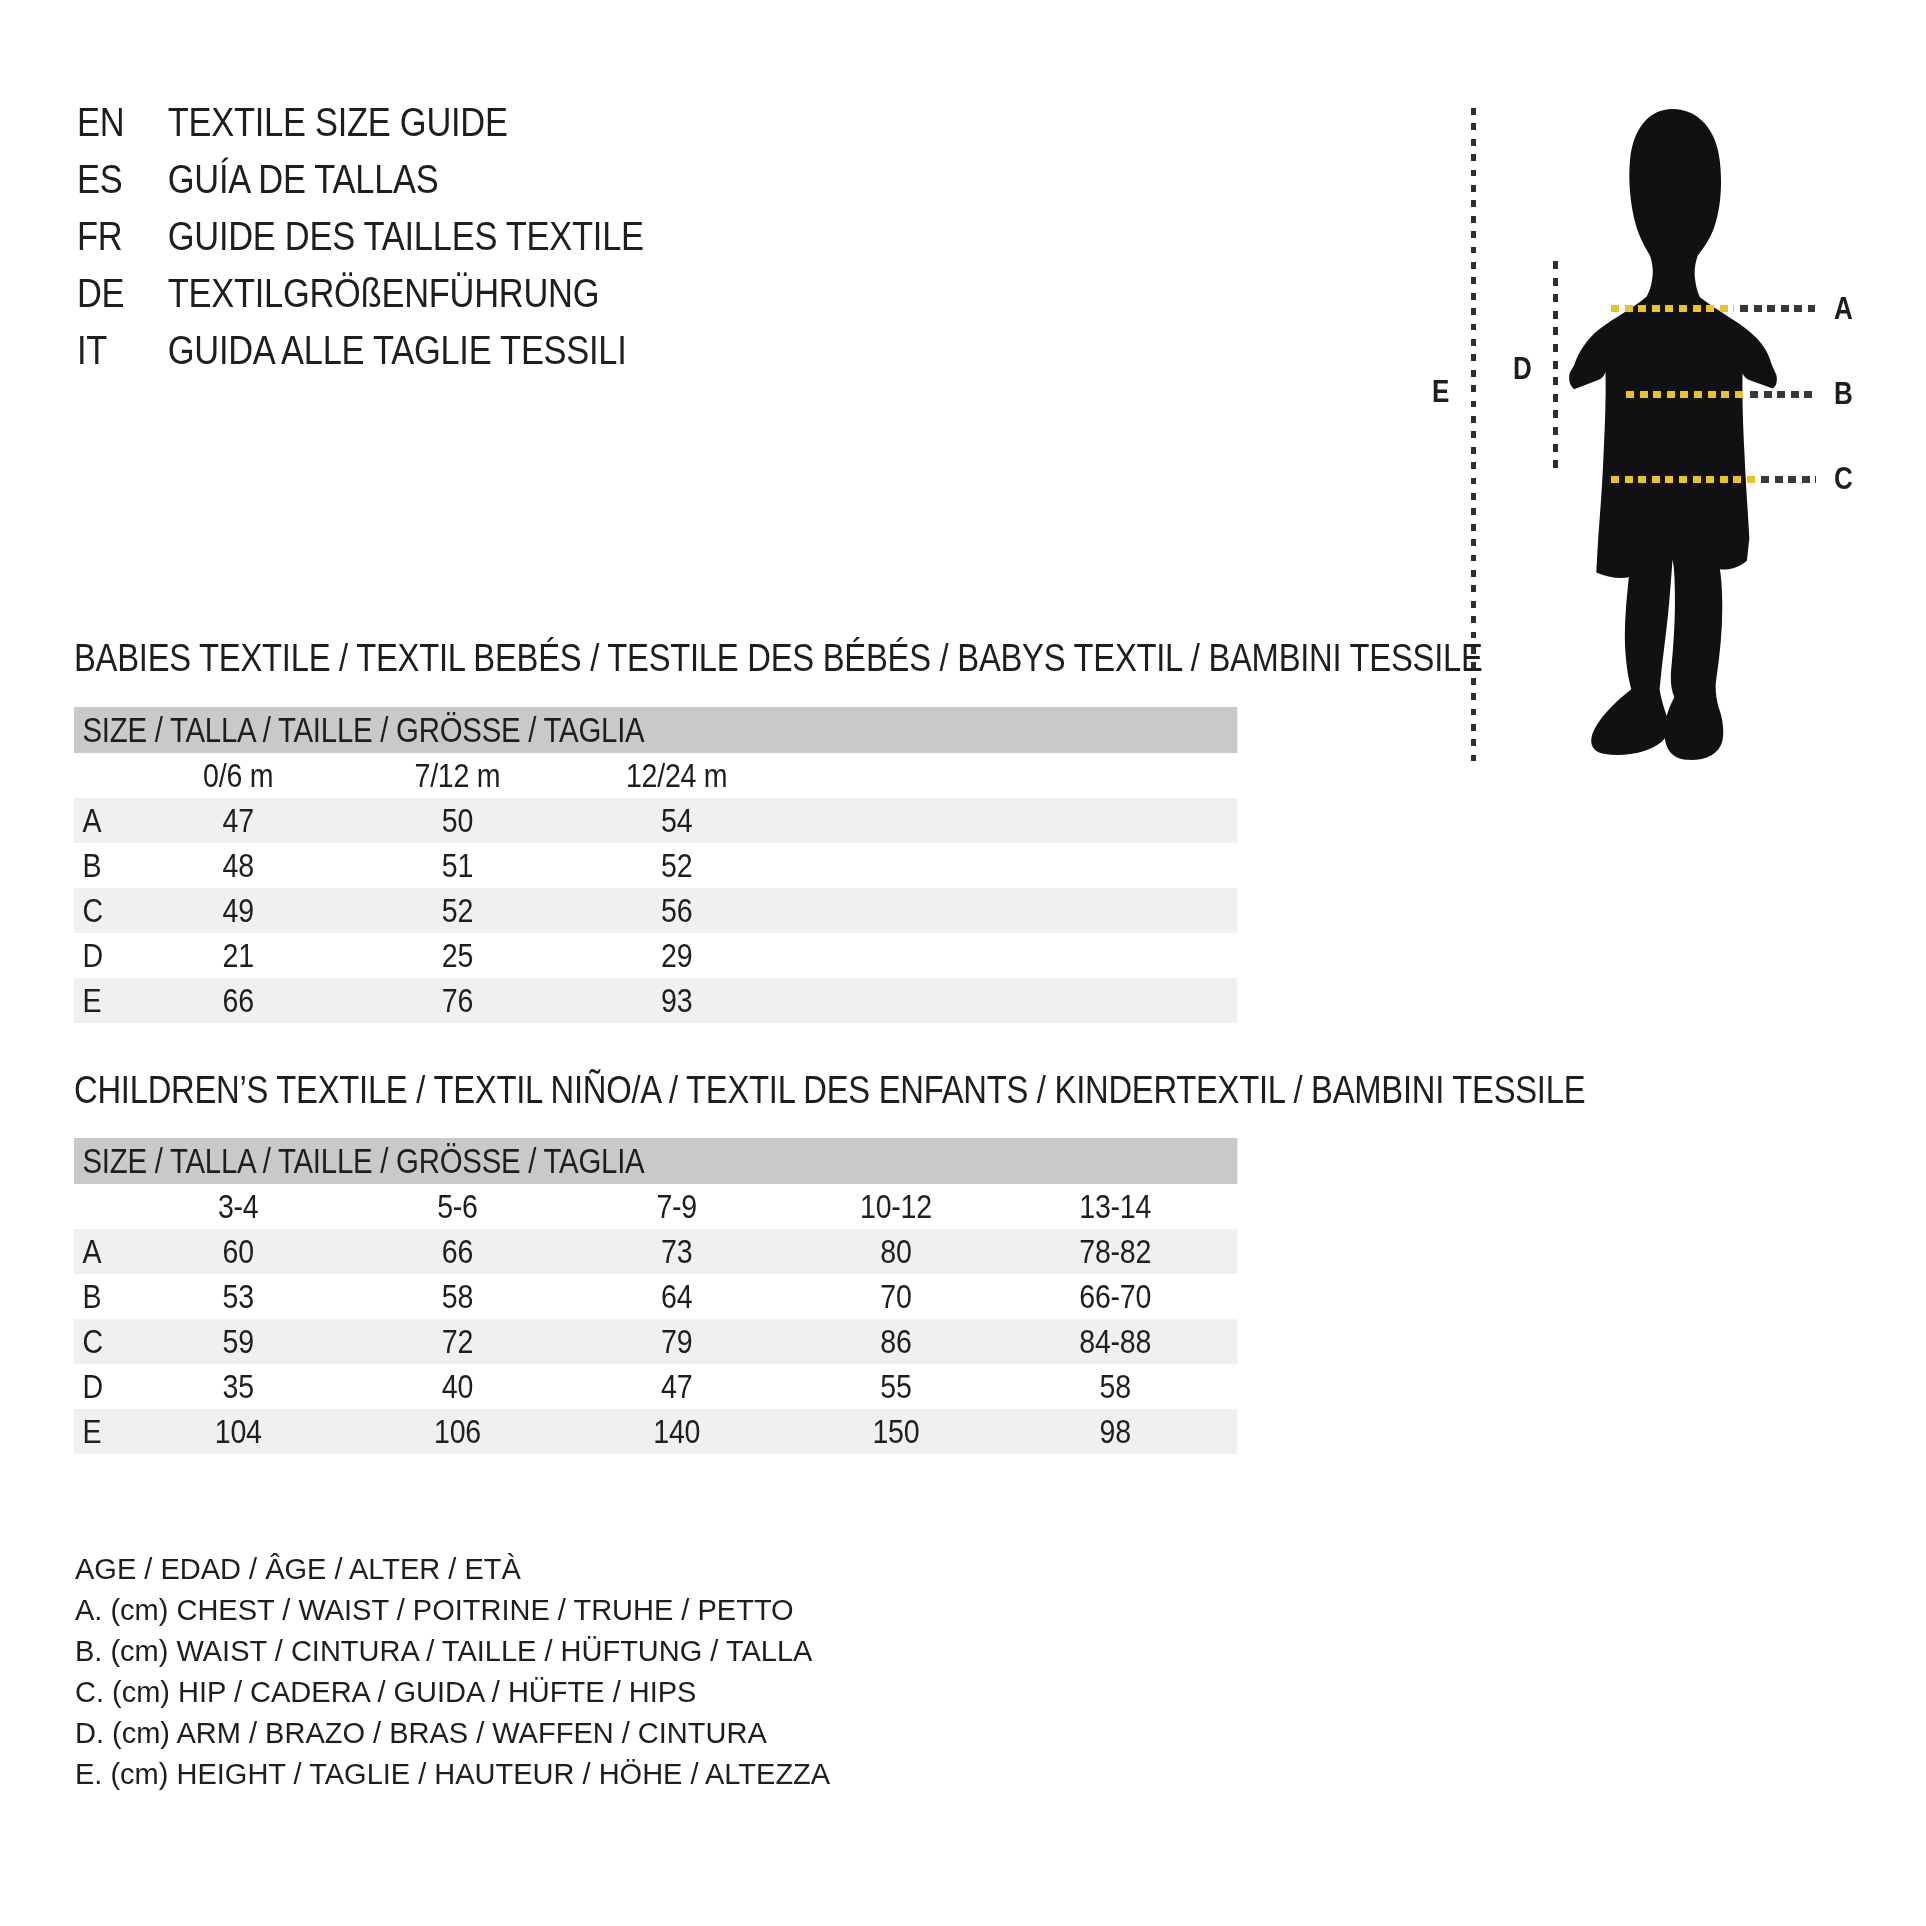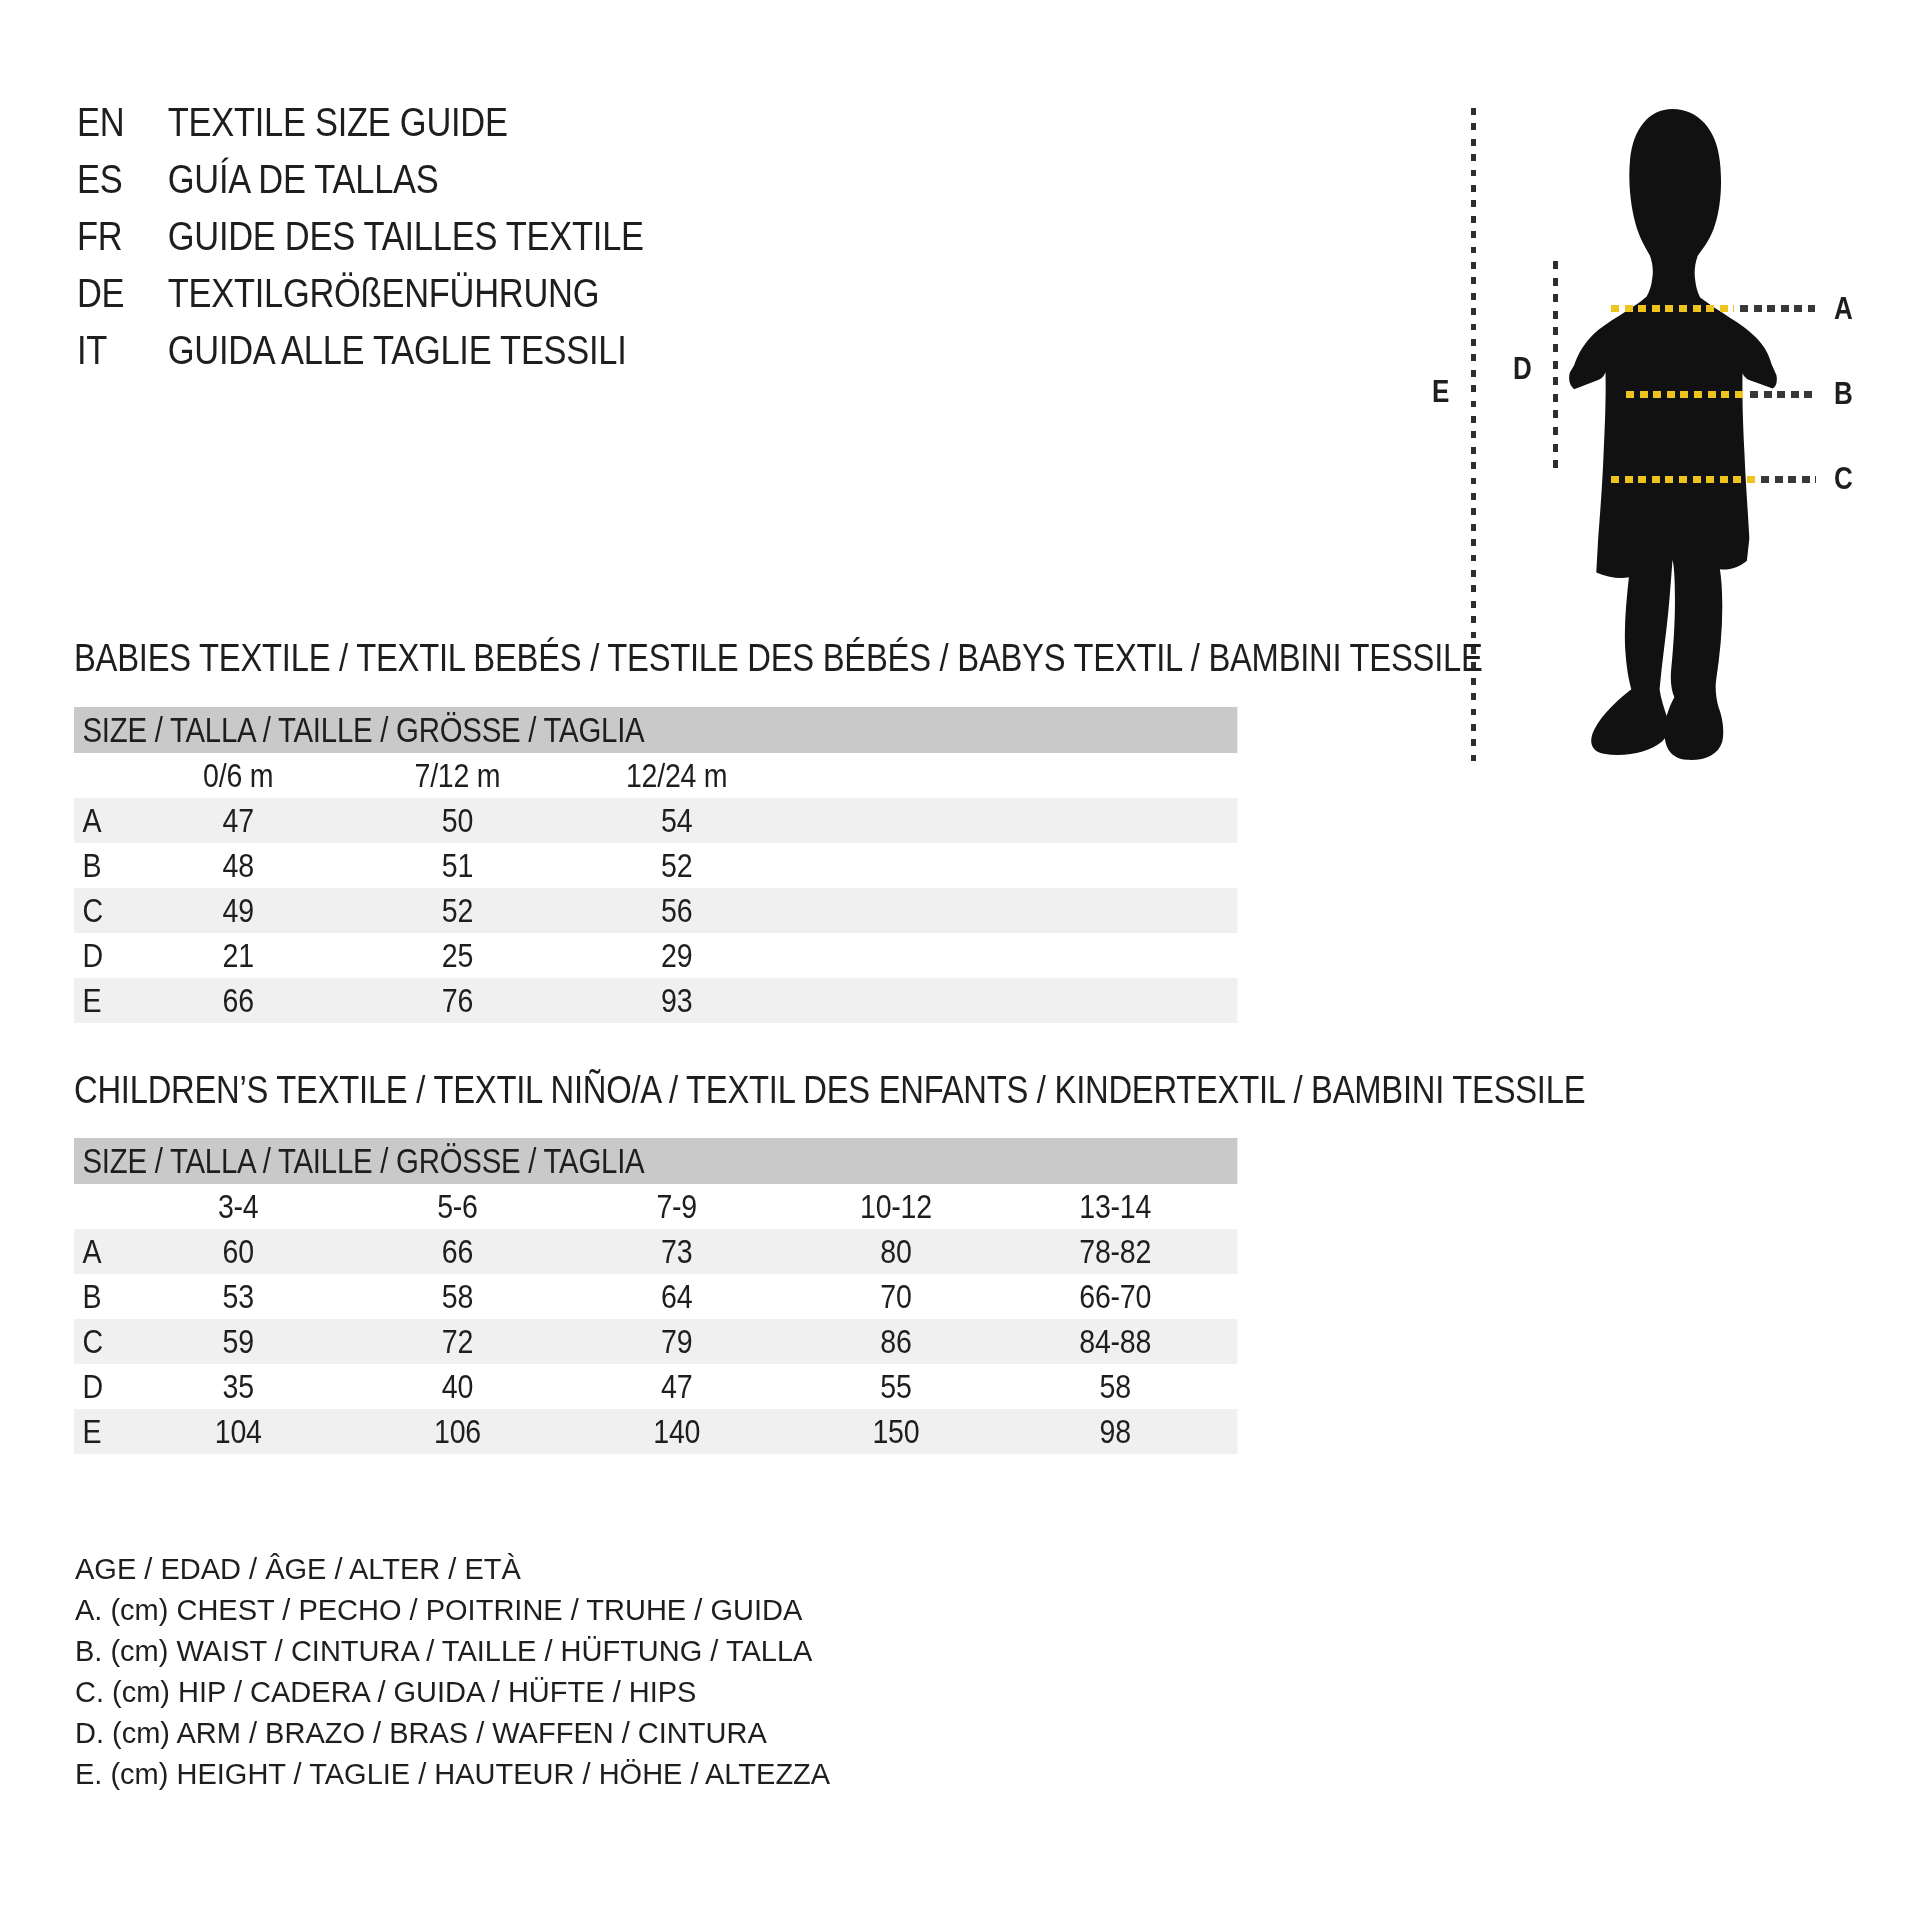--- a/index.html
+++ b/index.html
@@ -198,19 +198,19 @@
     <div class="tcell">104</div>
     <div class="tcell">106</div>
     <div class="tcell">140</div>
     <div class="tcell">150</div>
     <div class="tcell">98</div>
   </div>
 </div>
 
 <div class="abs legend">
   <div>AGE / EDAD / ÂGE / ALTER / ETÀ</div>
-  <div>A. (cm) CHEST / PECHO / POITRINE / TRUHE / GUIDA</div>
+  <div>A. (cm) CHEST / WAIST / POITRINE / TRUHE / PETTO</div>
   <div>B. (cm) WAIST / CINTURA / TAILLE / HÜFTUNG / TALLA</div>
   <div>C. (cm) HIP / CADERA / GUIDA / HÜFTE / HIPS</div>
   <div>D. (cm) ARM / BRAZO / BRAS / WAFFEN / CINTURA</div>
   <div>E. (cm) HEIGHT / TAGLIE / HAUTEUR / HÖHE / ALTEZZA</div>
 </div>
 
 
 </body></html>

